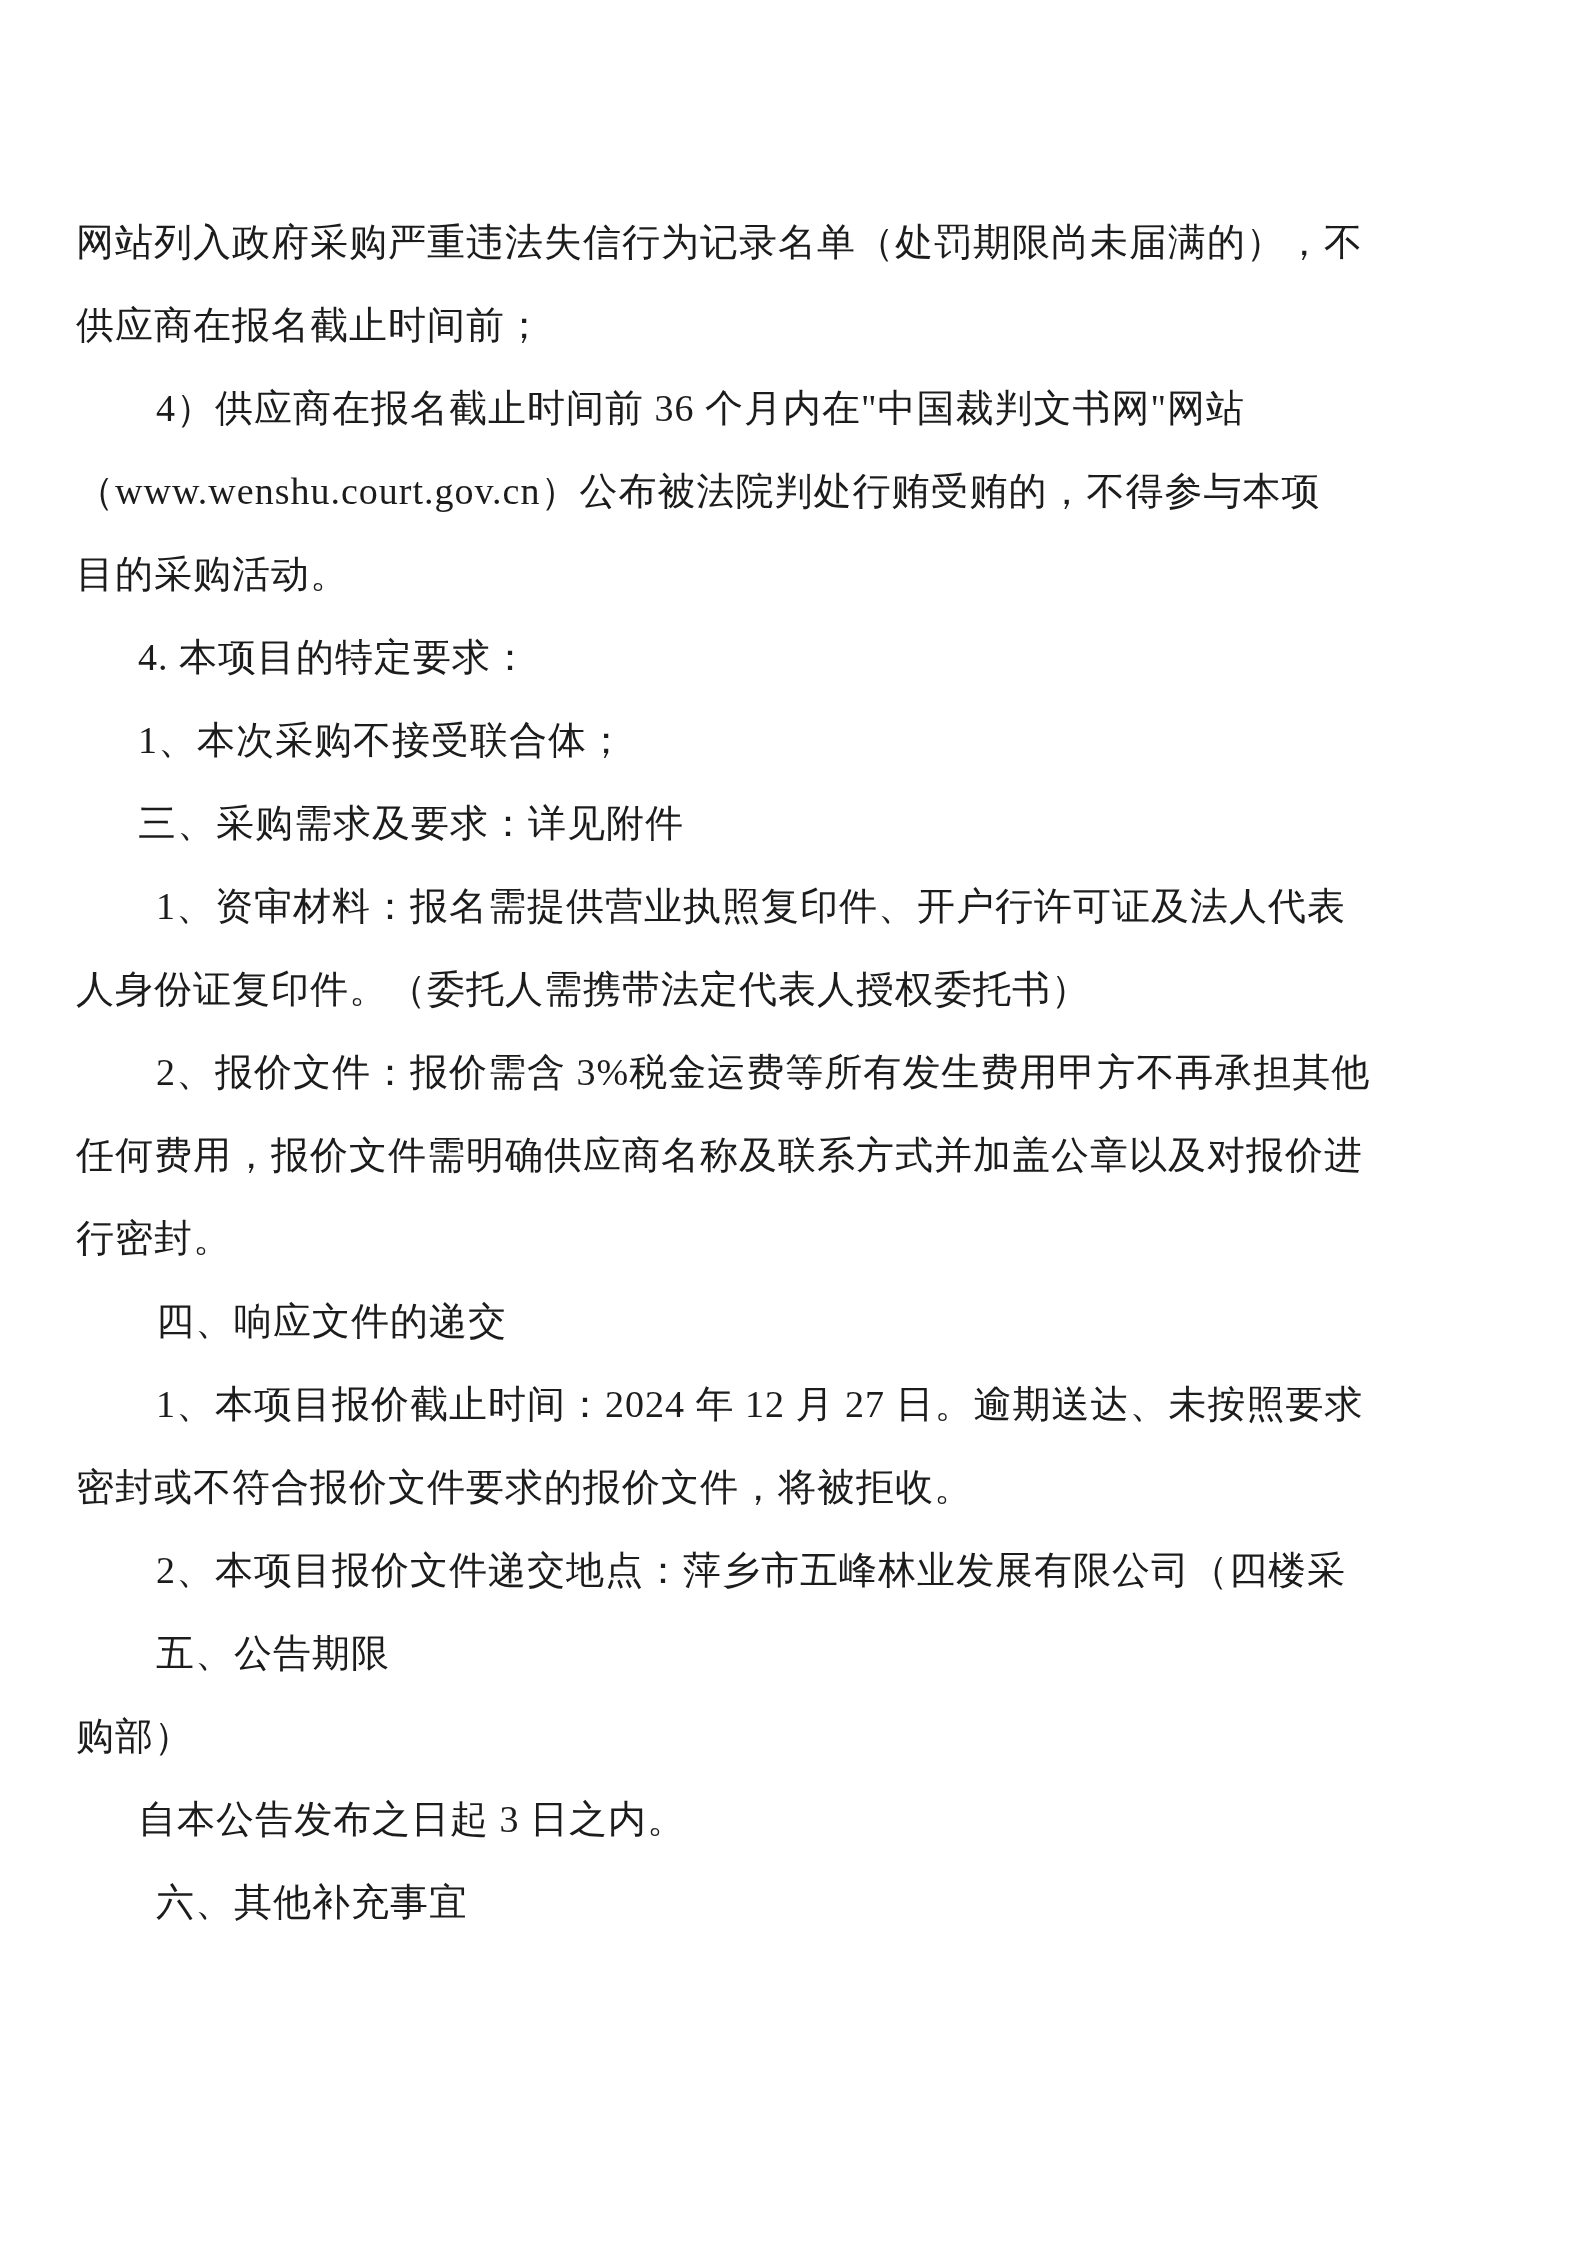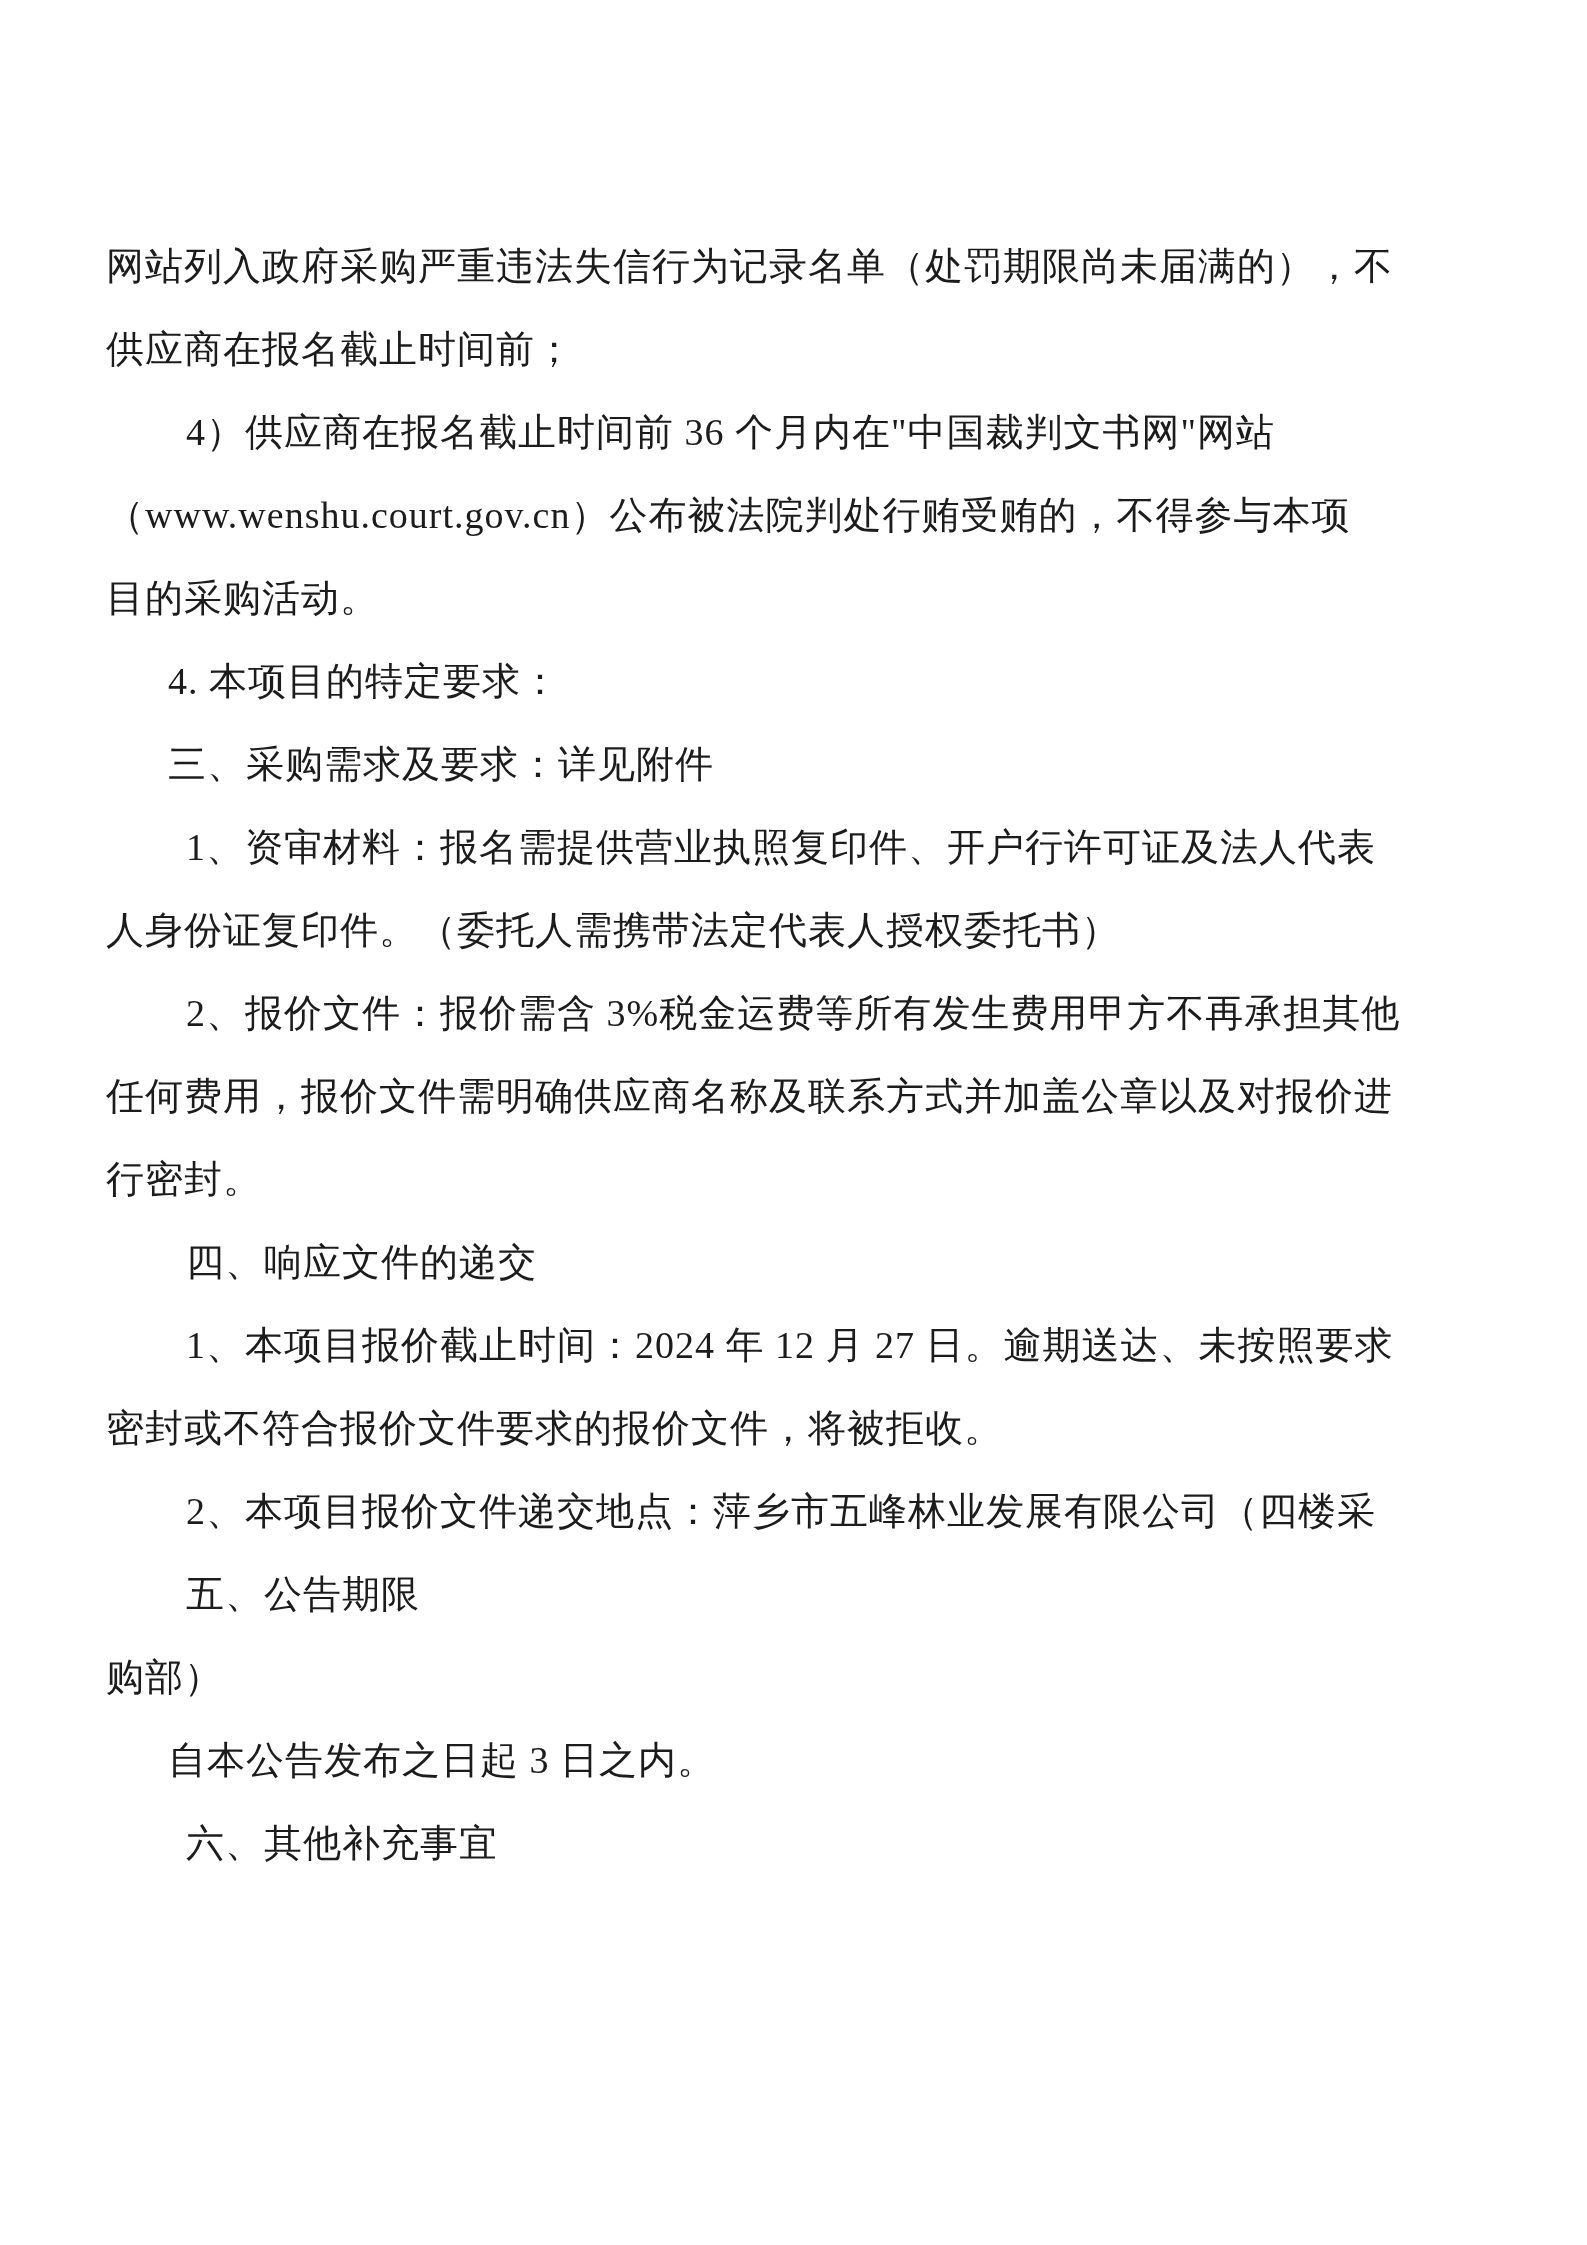--- a/index.html
+++ b/index.html
@@ -9,22 +9,21 @@
   }
   .page {
     position: relative;
     width: 1587px;
     height: 2245px;
     background: #ffffff;
     overflow: hidden;
   }
   .doc-content {
     box-sizing: border-box;
-    padding: 201px 110px 0 106px;
-    margin-top: 24px;
+    padding: 201px 110px 0 76px;
   }
   .line {
     font-family: "Liberation Serif", "DejaVu Serif", serif;
     font-size: 38px;
     line-height: 83px;
     height: 83px;
     color: #1c1c1c;
     letter-spacing: 1px;
     white-space: pre;
     font-weight: 400;
@@ -37,20 +36,21 @@
 <body>
 
 <main class="page">
   <section class="doc-content" id="doc-content">
       <div class="line indent-0">网站列入政府采购严重违法失信行为记录名单（处罚期限尚未届满的），不</div>
       <div class="line indent-0">供应商在报名截止时间前；</div>
       <div class="line indent-2">4）供应商在报名截止时间前 36 个月内在"中国裁判文书网"网站</div>
       <div class="line indent-0">（www.wenshu.court.gov.cn）公布被法院判处行贿受贿的，不得参与本项</div>
       <div class="line indent-0">目的采购活动。</div>
       <div class="line indent-1">4. 本项目的特定要求：</div>
+      <div class="line indent-1">1、本次采购不接受联合体；</div>
       <div class="line indent-1">三、采购需求及要求：详见附件</div>
       <div class="line indent-2">1、资审材料：报名需提供营业执照复印件、开户行许可证及法人代表</div>
       <div class="line indent-0">人身份证复印件。（委托人需携带法定代表人授权委托书）</div>
       <div class="line indent-2">2、报价文件：报价需含 3%税金运费等所有发生费用甲方不再承担其他</div>
       <div class="line indent-0">任何费用，报价文件需明确供应商名称及联系方式并加盖公章以及对报价进</div>
       <div class="line indent-0">行密封。</div>
       <div class="line indent-2">四、响应文件的递交</div>
       <div class="line indent-2">1、本项目报价截止时间：2024 年 12 月 27 日。逾期送达、未按照要求</div>
       <div class="line indent-0">密封或不符合报价文件要求的报价文件，将被拒收。</div>
       <div class="line indent-2">2、本项目报价文件递交地点：萍乡市五峰林业发展有限公司（四楼采</div>

